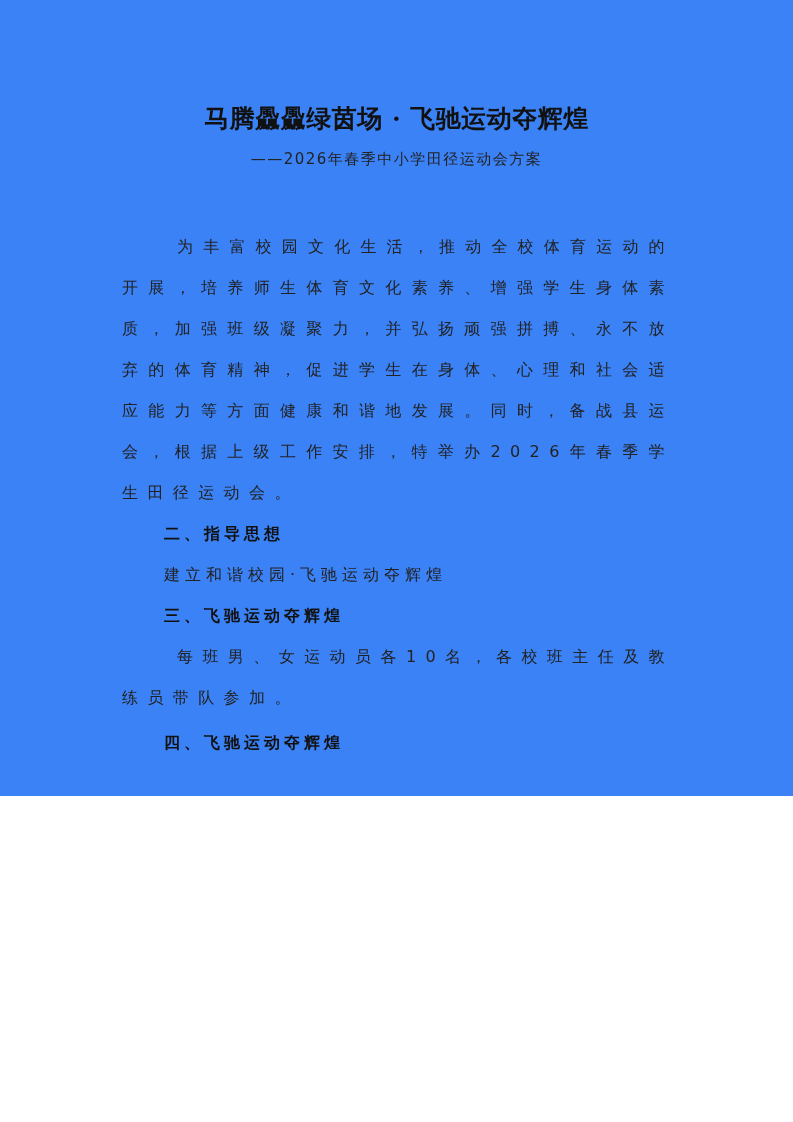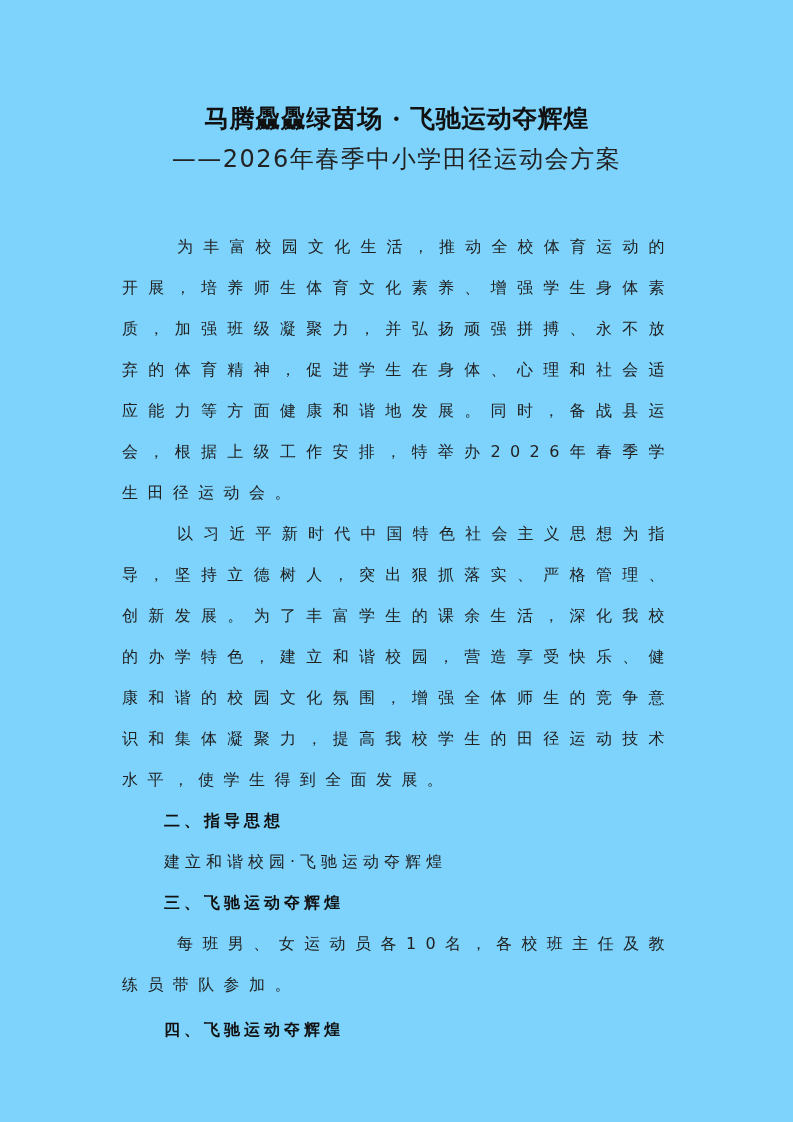--- a/index.html
+++ b/index.html
@@ -1,26 +1,26 @@
 <!DOCTYPE html>
 <html><head>
 <meta charset="utf-8">
 <style>
   html, body { margin: 0; padding: 0; background: #ffffff; }
   body { width: 793px; height: 1122px; position: relative; overflow: hidden; color: #1a1a1a; }
-  .page { position: absolute; left: 0; top: 0; width: 793px; height: 1122px; background: #7dd3fc; }
+  .page { position: absolute; left: 0; top: 0; width: 793px; height: 796px; background: #3b82f6; }
   .title {
     position: absolute; left: 0; width: 793px; top: 103px; text-align: center;
     font-family: "DejaVu Serif", "Liberation Serif", serif; font-weight: bold;
     font-size: 25px; letter-spacing: 0.5px; line-height: 32px; color: #111;
   }
   .subtitle {
     position: absolute; left: 0; width: 793px; top: 143px; text-align: center;
     font-family: "DejaVu Sans", "Liberation Sans", sans-serif;
-    font-size: 24px; letter-spacing: 1.5px; line-height: 32px; color: #222;
+    font-size: 15px; letter-spacing: 1.5px; line-height: 32px; color: #222;
   }
   .body {
     position: absolute; left: 122px; top: 226px; width: 552px;
     font-family: "DejaVu Sans", "Liberation Sans", sans-serif;
     font-size: 16px; line-height: 41px; color: #222;
     letter-spacing: 9.4px; text-align: justify;
   }
   .para { margin: 0; text-indent: 55px; }
   .para.noindent { text-indent: 0; padding-left: 42px; letter-spacing: 5px; }
   .heading { margin: 0; padding-left: 42px; font-weight: bold; letter-spacing: 4px; color: #111; }
@@ -29,21 +29,20 @@
 </head>
 <body>
 
 <div class="page">
   <div class="title">马腾飍飍绿茵场 · 飞驰运动夺辉煌</div>
   <div class="subtitle">——2026年春季中小学田径运动会方案</div>
 
   <div class="body">
     <p class="para">为丰富校园文化生活，推动全校体育运动的开展，培养师生体育文化素养、增强学生身体素质，加强班级凝聚力，并弘扬顽强拼搏、永不放弃的体育精神，促进学生在身体、心理和社会适应能力等方面健康和谐地发展。同时，备战县运会，根据上级工作安排，特举办2026年春季学生田径运动会。</p>
 
-    <p class="para">以习近平新时代中国特色社会主义思想为指导，坚持立德树人，突出狠抓落实、严格管理、创新发展。为了丰富学生的课余生活，深化我校的办学特色，建立和谐校园，营造享受快乐、健康和谐的校园文化氛围，增强全体师生的竞争意识和集体凝聚力，提高我校学生的田径运动技术水平，使学生得到全面发展。</p>
 
     <p class="heading">二、指导思想</p>
     <p class="para noindent">建立和谐校园·飞驰运动夺辉煌</p>
 
     <p class="heading">三、飞驰运动夺辉煌</p>
     <p class="para">每班男、女运动员各10名，各校班主任及教练员带队参加。</p>
 
     <div class="gap"></div>
     <p class="heading">四、飞驰运动夺辉煌</p>
   </div>

